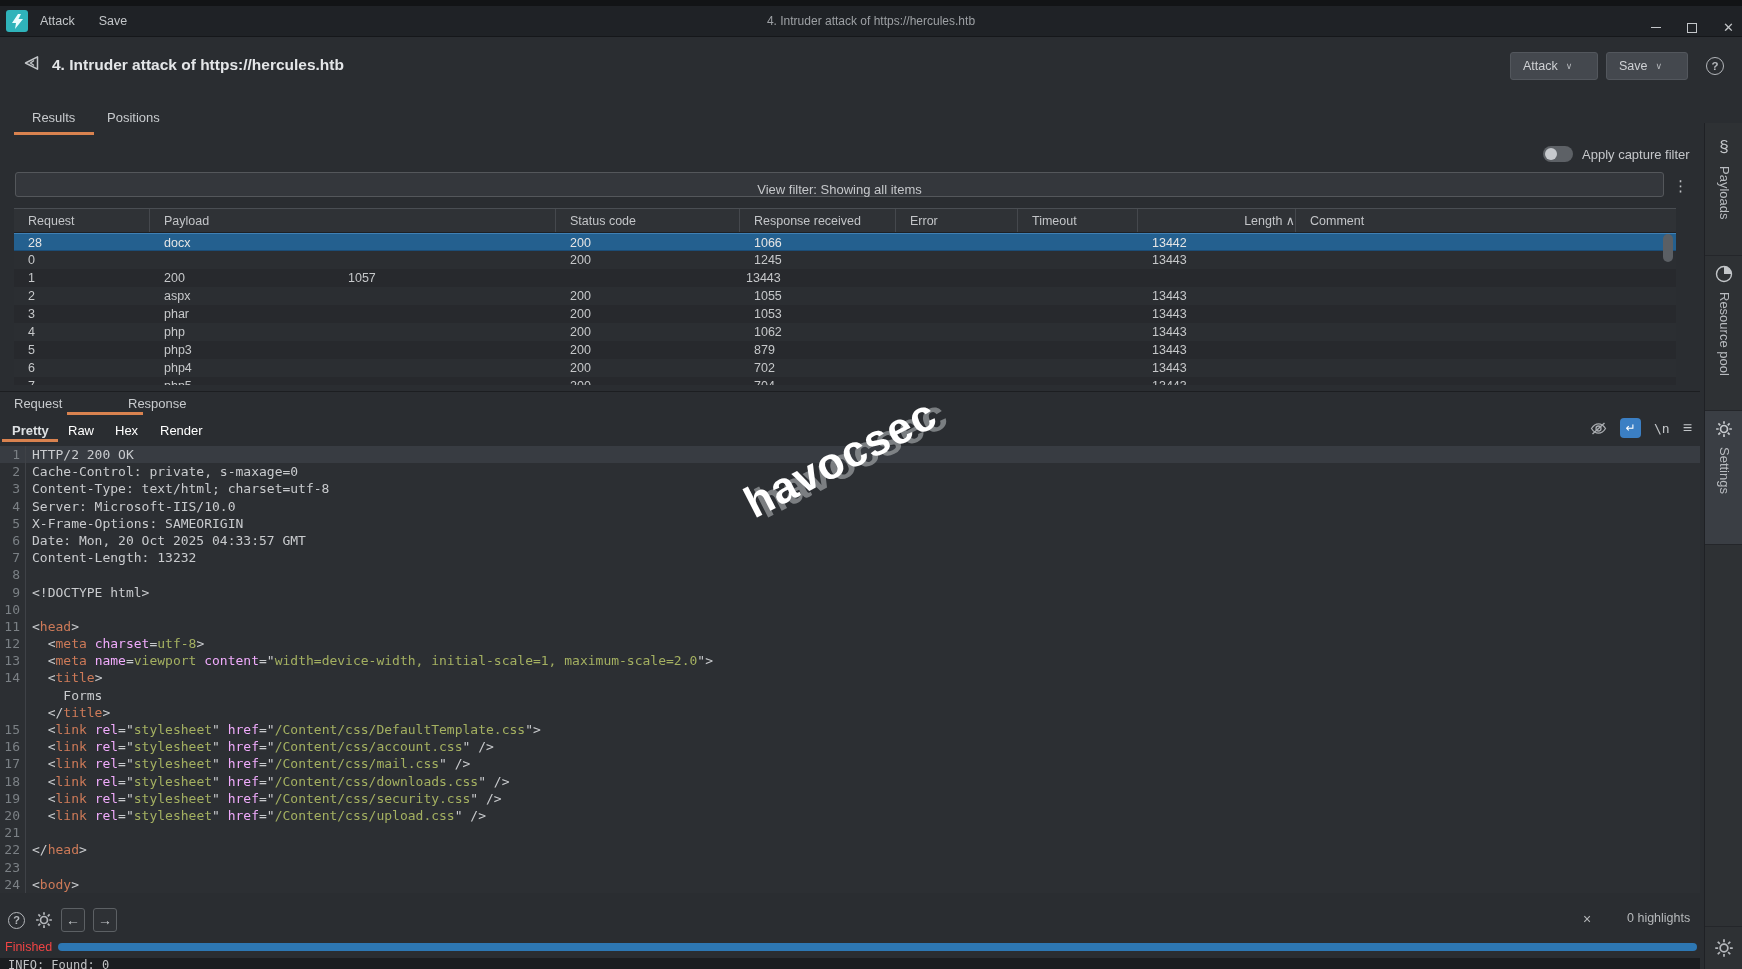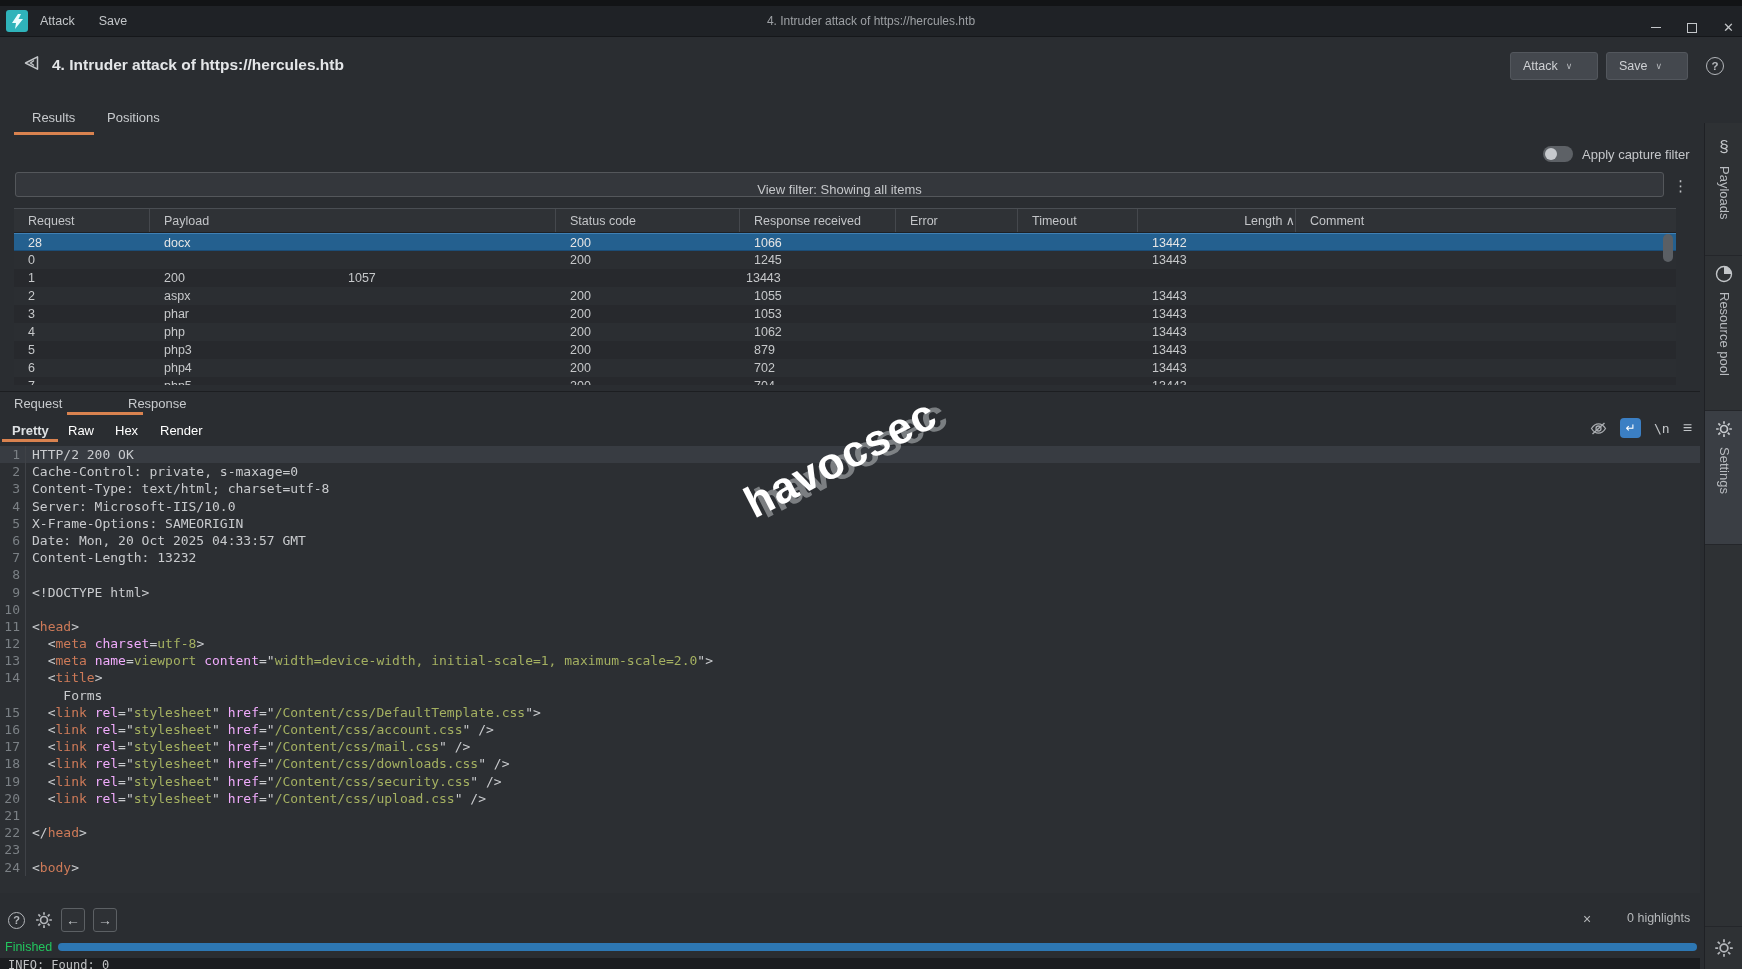--- a/index.html
+++ b/index.html
@@ -98,21 +98,21 @@
   .nav-btn { margin-left:8px; width:24px; height:24px; border:1px solid #5c6064; border-radius:3px;
              color:#c3c6c9; font-size:14px; display:flex; align-items:center; justify-content:center; background:#2e3135; }
   #search-input { margin-left:9px; width:1488px; height:24px; background:#2e3135; border:1px solid #53575c;
                   border-radius:3px; color:#b6b9bb; font-size:12.5px; padding:0 26px 0 12px;
                   font-family:"Liberation Sans", sans-serif; }
   #search-clear { position:absolute; left:1583px; top:911px; color:#b6b9bb; font-size:14px; }
   #highlights { position:absolute; left:1627px; top:911px; color:#b6b9bb; font-size:12.5px; }
 
   
   #statusrow { left:0; top:938px; width:1700px; height:20px; }
-  #finished-label { position:absolute; left:5px; top:2px; color:#22c55e; font-size:12.5px; }
+  #finished-label { position:absolute; left:5px; top:2px; color:#ef4444; font-size:12.5px; }
   #progress { position:absolute; left:58px; top:5px; width:1639px; height:8px; border-radius:4px; background:#2d77b3; }
   #logline { left:0; top:958px; width:1700px; height:11px; background:#1b1d20; overflow:hidden; }
   #logline span { display:block; color:#c0c2c4; font-family:"DejaVu Sans Mono", monospace; font-size:12px; padding-left:8px; }
 
   
   #sidebar { left:1704px; top:123px; width:38px; height:846px; background:#2e3134; border-left:1px solid #1f2125; }
   .side-tab { position:absolute; left:0; width:38px; display:flex; flex-direction:column; align-items:center; gap:9px; }
   .side-tab .vlabel { writing-mode:vertical-rl; text-orientation:mixed; color:#b9bcc0; font-size:13px; }
   #side-payloads { top:14px; }
   #side-resource { top:142px; }
@@ -322,20 +322,21 @@
       <div class="cline"><span class="ln">6</span><span class="ctext"><span class="tok-p">Date: Mon, 20 Oct 2025 04:33:57 GMT</span></span></div>
       <div class="cline"><span class="ln">7</span><span class="ctext"><span class="tok-p">Content-Length: 13232</span></span></div>
       <div class="cline"><span class="ln">8</span><span class="ctext"></span></div>
       <div class="cline"><span class="ln">9</span><span class="ctext"><span class="tok-p">&lt;!DOCTYPE html&gt;</span></span></div>
       <div class="cline"><span class="ln">10</span><span class="ctext"></span></div>
       <div class="cline"><span class="ln">11</span><span class="ctext"><span class="tok-p">&lt;</span><span class="tok-t">head</span><span class="tok-p">&gt;</span></span></div>
       <div class="cline"><span class="ln">12</span><span class="ctext"><span class="tok-p">  &lt;</span><span class="tok-t">meta</span><span class="tok-p"> </span><span class="tok-a">charset</span><span class="tok-p">=</span><span class="tok-v">utf-8</span><span class="tok-p">&gt;</span></span></div>
       <div class="cline"><span class="ln">13</span><span class="ctext"><span class="tok-p">  &lt;</span><span class="tok-t">meta</span><span class="tok-p"> </span><span class="tok-a">name</span><span class="tok-p">=</span><span class="tok-v">viewport</span><span class="tok-p"> </span><span class="tok-a">content</span><span class="tok-p">="</span><span class="tok-v">width=device-width, initial-scale=1, maximum-scale=2.0</span><span class="tok-p">"&gt;</span></span></div>
       <div class="cline"><span class="ln">14</span><span class="ctext"><span class="tok-p">  &lt;</span><span class="tok-t">title</span><span class="tok-p">&gt;</span></span></div>
       <div class="cline"><span class="ln"></span><span class="ctext"><span class="tok-p">    Forms</span></span></div>
+      <div class="cline"><span class="ln"></span><span class="ctext"><span class="tok-p">  &lt;/</span><span class="tok-t">title</span><span class="tok-p">&gt;</span></span></div>
       <div class="cline"><span class="ln">15</span><span class="ctext"><span class="tok-p">  &lt;</span><span class="tok-t">link</span><span class="tok-p"> </span><span class="tok-a">rel</span><span class="tok-p">="</span><span class="tok-v">stylesheet</span><span class="tok-p">" </span><span class="tok-a">href</span><span class="tok-p">="</span><span class="tok-v">/Content/css/DefaultTemplate.css</span><span class="tok-p">"&gt;</span></span></div>
       <div class="cline"><span class="ln">16</span><span class="ctext"><span class="tok-p">  &lt;</span><span class="tok-t">link</span><span class="tok-p"> </span><span class="tok-a">rel</span><span class="tok-p">="</span><span class="tok-v">stylesheet</span><span class="tok-p">" </span><span class="tok-a">href</span><span class="tok-p">="</span><span class="tok-v">/Content/css/account.css</span><span class="tok-p">" /&gt;</span></span></div>
       <div class="cline"><span class="ln">17</span><span class="ctext"><span class="tok-p">  &lt;</span><span class="tok-t">link</span><span class="tok-p"> </span><span class="tok-a">rel</span><span class="tok-p">="</span><span class="tok-v">stylesheet</span><span class="tok-p">" </span><span class="tok-a">href</span><span class="tok-p">="</span><span class="tok-v">/Content/css/mail.css</span><span class="tok-p">" /&gt;</span></span></div>
       <div class="cline"><span class="ln">18</span><span class="ctext"><span class="tok-p">  &lt;</span><span class="tok-t">link</span><span class="tok-p"> </span><span class="tok-a">rel</span><span class="tok-p">="</span><span class="tok-v">stylesheet</span><span class="tok-p">" </span><span class="tok-a">href</span><span class="tok-p">="</span><span class="tok-v">/Content/css/downloads.css</span><span class="tok-p">" /&gt;</span></span></div>
       <div class="cline"><span class="ln">19</span><span class="ctext"><span class="tok-p">  &lt;</span><span class="tok-t">link</span><span class="tok-p"> </span><span class="tok-a">rel</span><span class="tok-p">="</span><span class="tok-v">stylesheet</span><span class="tok-p">" </span><span class="tok-a">href</span><span class="tok-p">="</span><span class="tok-v">/Content/css/security.css</span><span class="tok-p">" /&gt;</span></span></div>
       <div class="cline"><span class="ln">20</span><span class="ctext"><span class="tok-p">  &lt;</span><span class="tok-t">link</span><span class="tok-p"> </span><span class="tok-a">rel</span><span class="tok-p">="</span><span class="tok-v">stylesheet</span><span class="tok-p">" </span><span class="tok-a">href</span><span class="tok-p">="</span><span class="tok-v">/Content/css/upload.css</span><span class="tok-p">" /&gt;</span></span></div>
       <div class="cline"><span class="ln">21</span><span class="ctext"></span></div>
       <div class="cline"><span class="ln">22</span><span class="ctext"><span class="tok-p">&lt;/</span><span class="tok-t">head</span><span class="tok-p">&gt;</span></span></div>
       <div class="cline"><span class="ln">23</span><span class="ctext"></span></div>
       <div class="cline"><span class="ln">24</span><span class="ctext"><span class="tok-p">&lt;</span><span class="tok-t">body</span><span class="tok-p">&gt;</span></span></div>

